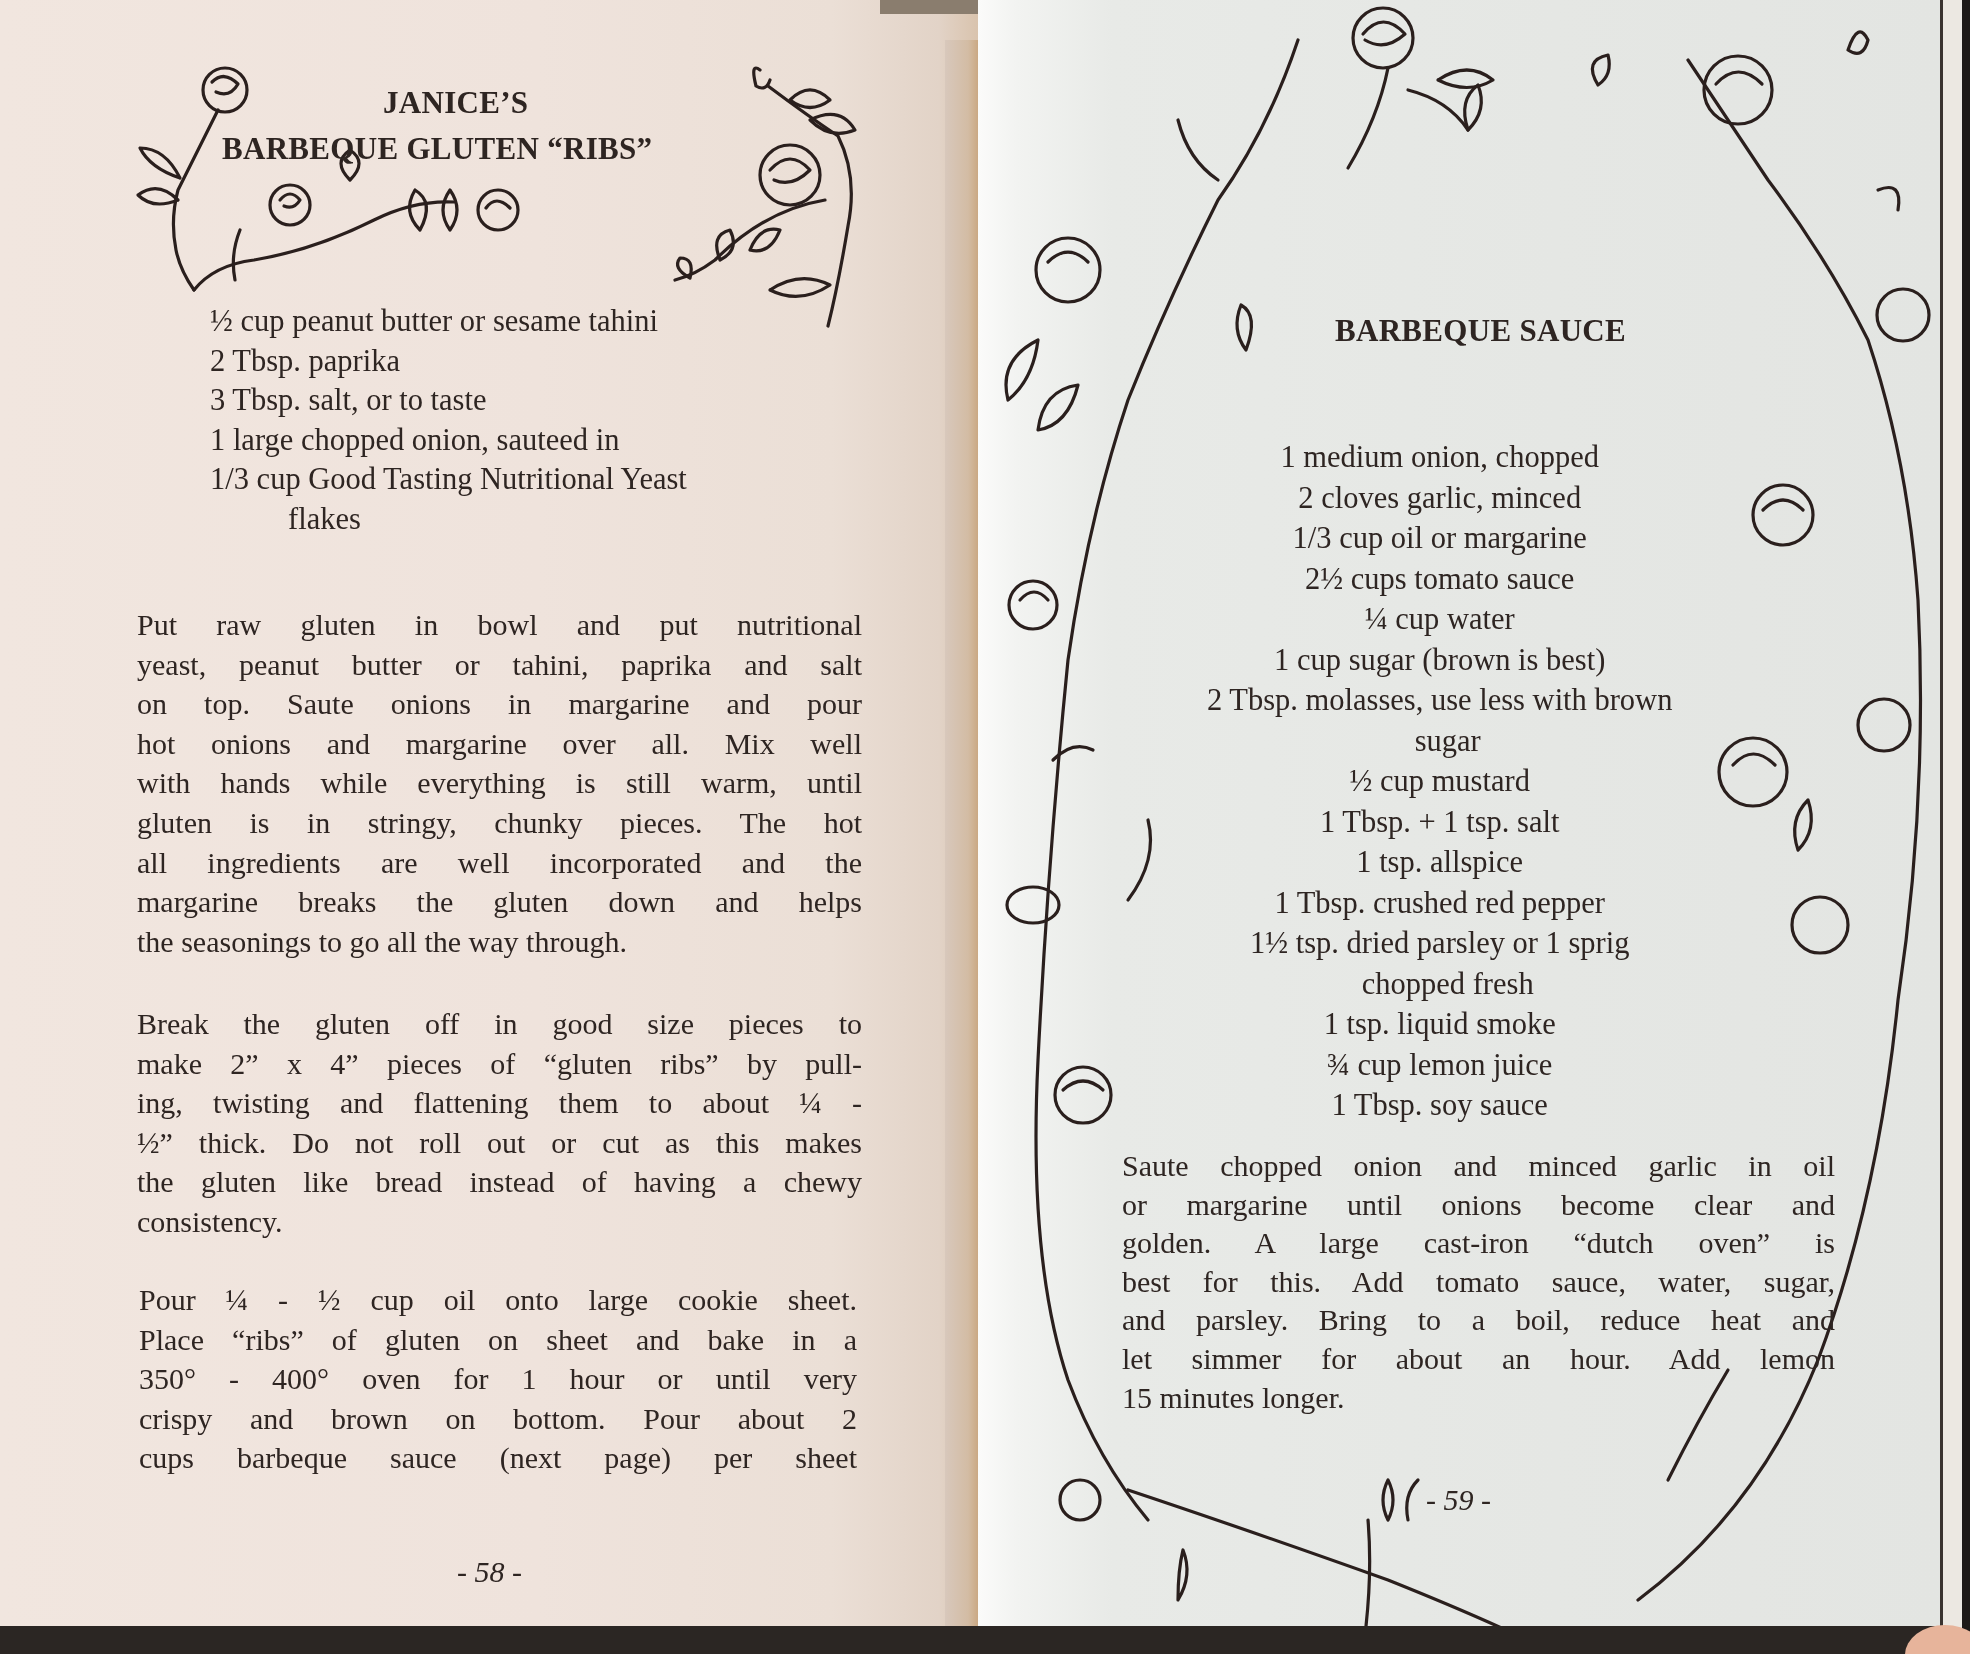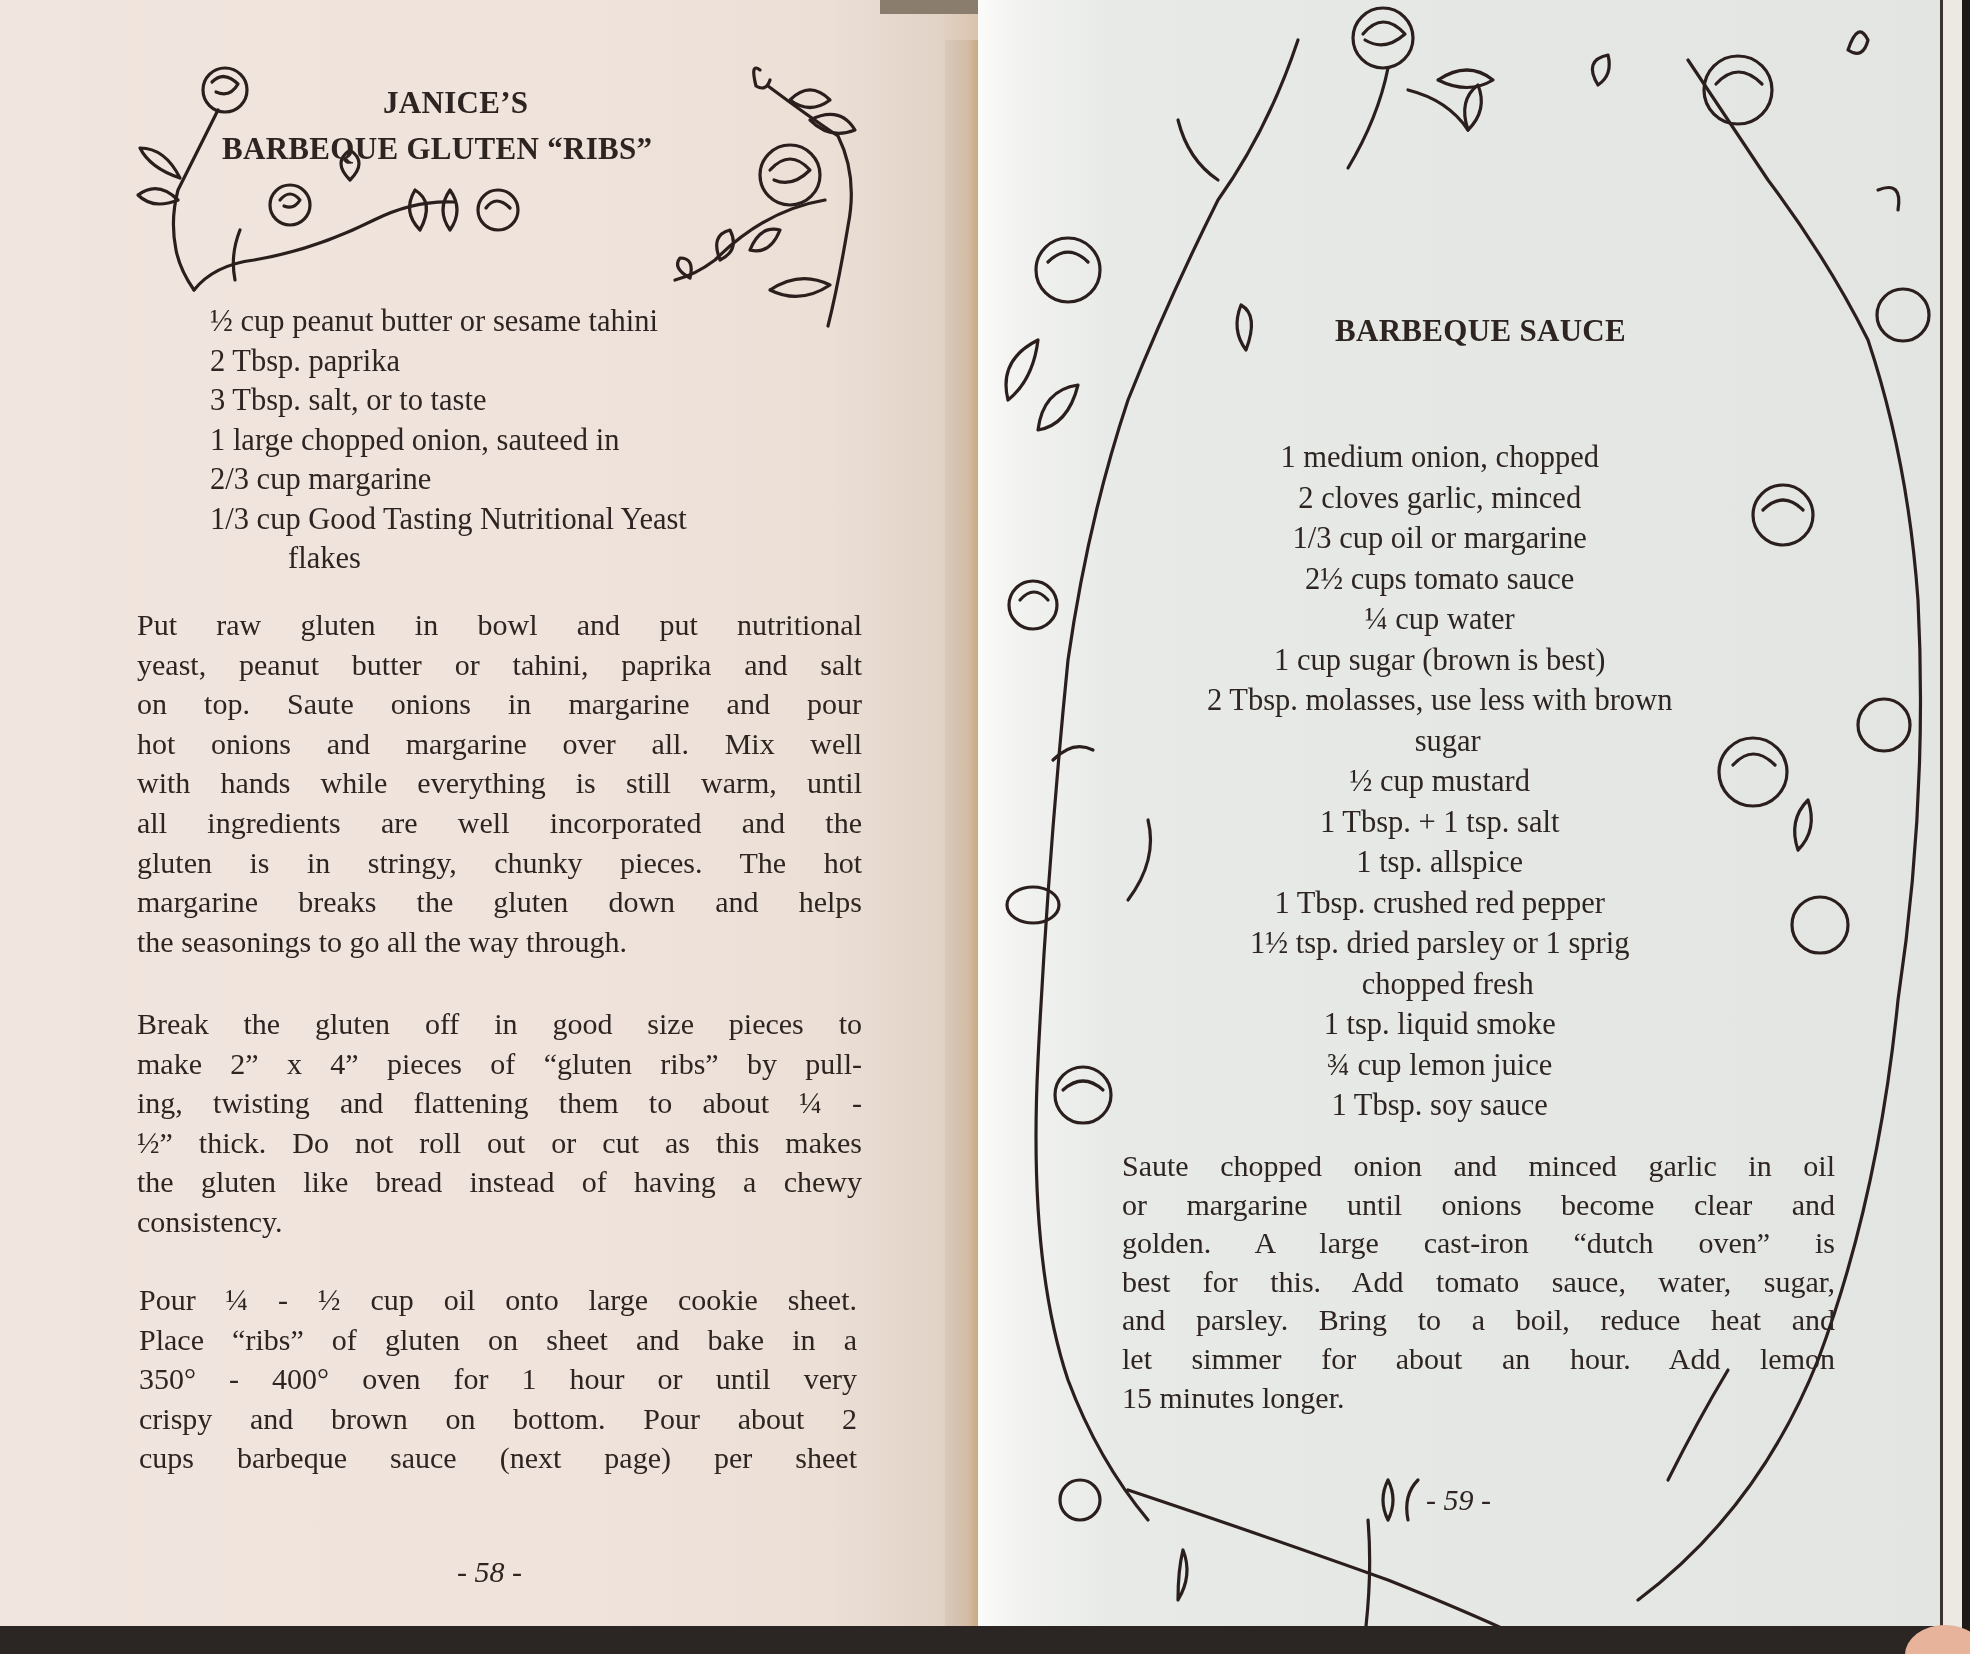--- a/index.html
+++ b/index.html
@@ -79,33 +79,32 @@
   </svg>
 
   <div class="abs title" style="left:383px;top:85px;">JANICE’S</div>
   <div class="abs title" style="left:222px;top:131px;">BARBEQUE GLUTEN “RIBS”</div>
 
   <div class="abs ing" style="left:210px;top:302px;">
     <div>½ cup peanut butter or sesame tahini</div>
     <div>2 Tbsp. paprika</div>
     <div>3 Tbsp. salt, or to taste</div>
     <div>1 large chopped onion, sauteed in</div>
-    <div>2/3 cup margarine</div>
     <div>1/3 cup Good Tasting Nutritional Yeast</div>
     <div style="padding-left:78px;">flakes</div>
   </div>
 
   <div class="abs para" style="left:137px;top:605px;width:725px;">
     <span class="line">Put raw gluten in bowl and put nutritional</span>
     <span class="line">yeast, peanut butter or tahini, paprika and salt</span>
     <span class="line">on top.  Saute onions in margarine and pour</span>
     <span class="line">hot onions and margarine over all.  Mix well</span>
     <span class="line">with hands while everything is still warm, until</span>
+    <span class="line">gluten is in stringy, chunky pieces.  The hot</span>
     <span class="line">all ingredients are well incorporated and the</span>
-    <span class="line">gluten is in stringy, chunky pieces.  The hot</span>
     <span class="line">margarine breaks the gluten down and helps</span>
     <span class="line last">the seasonings to go all the way through.</span>
   </div>
 
   <div class="abs para" style="left:137px;top:1004px;width:725px;">
     <span class="line">Break the gluten off in good size pieces to</span>
     <span class="line">make 2” x 4” pieces of “gluten ribs” by pull-</span>
     <span class="line">ing, twisting and flattening them to about ¼ -</span>
     <span class="line">½” thick.  Do not roll out or cut as this makes</span>
     <span class="line">the gluten like bread instead of having a chewy</span>

